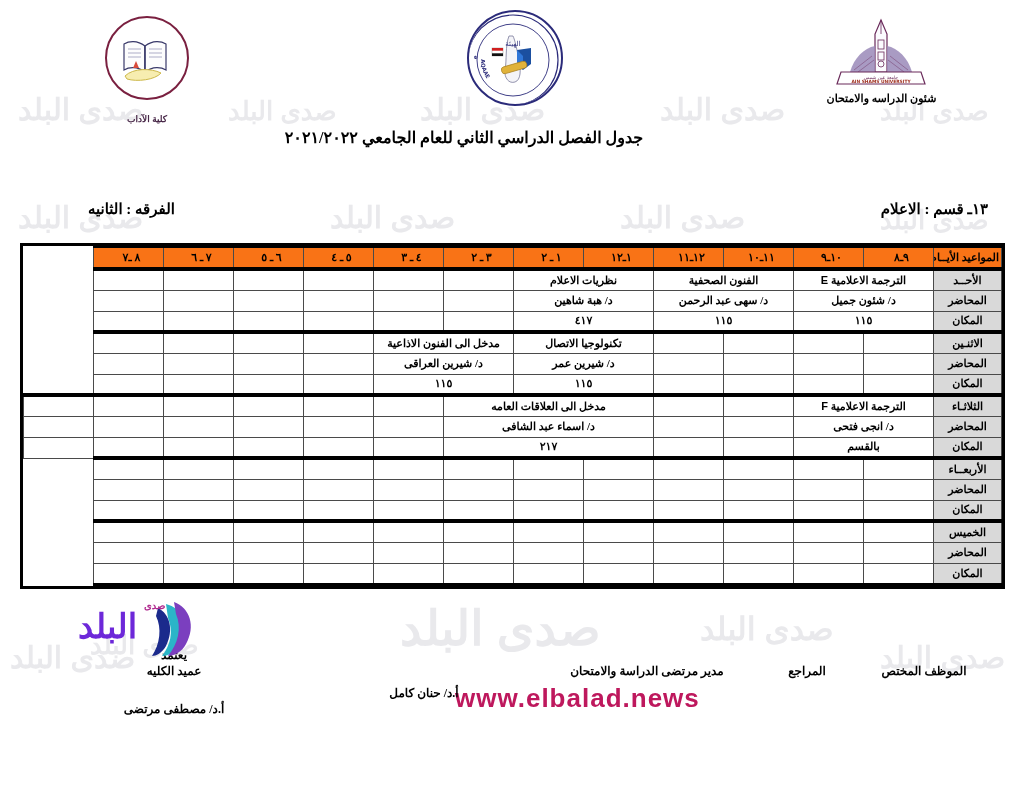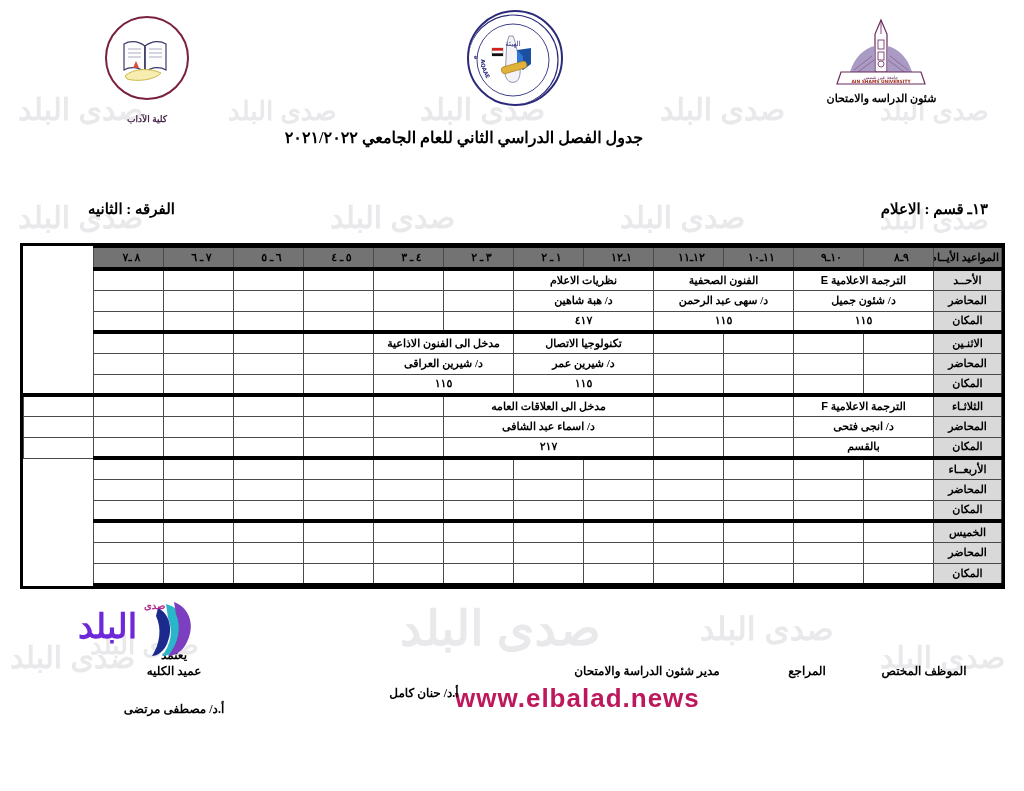--- a/index.html
+++ b/index.html
@@ -104,21 +104,21 @@
     text-align: center;
     vertical-align: middle;
     padding: 0 2px;
     font-family: "Liberation Serif", serif;
     font-weight: bold;
     color: #000;
     overflow: hidden;
     white-space: nowrap;
   }
   table.sched th {
-    background: #737373;
+    background: #f97316;
     height: 22px;
     border-top: 2px solid #000;
     border-bottom: 3px solid #000;
     padding-left: 8px;
   }
   td.daylbl, th.daylbl {
     background: #d9d9d9;
     width: 68px;
     border-right: 3px solid #000;
     border-left: 1px solid #4a4a4a;
@@ -500,21 +500,21 @@
 </div>
 
 <div class="footer">
   <div class="sig" style="right:40px; top:8px; width:120px;">
     <span class="role">الموظف المختص</span>
   </div>
   <div class="sig" style="right:172px; top:8px; width:90px;">
     <span class="role">المراجع</span>
   </div>
   <div class="sig" style="right:282px; top:8px; width:190px;">
-    <span class="role">مدير شئون الدراسة والامتحان</span>
+    <span class="role">مدير مرتضى الدراسة والامتحان</span>
   </div>
   <div class="sig" style="right:490px; top:8px; width:220px;">
     <span class="name">أ.د/ حنان كامل</span>
   </div>
   <div class="sig" style="right:760px; top:-8px; width:180px;">
     <span class="role">يعتمد</span>
     <span class="role">عميد الكليه</span>
     <span class="name">أ.د/ مصطفى مرتضى</span>
   </div>
 </div>

